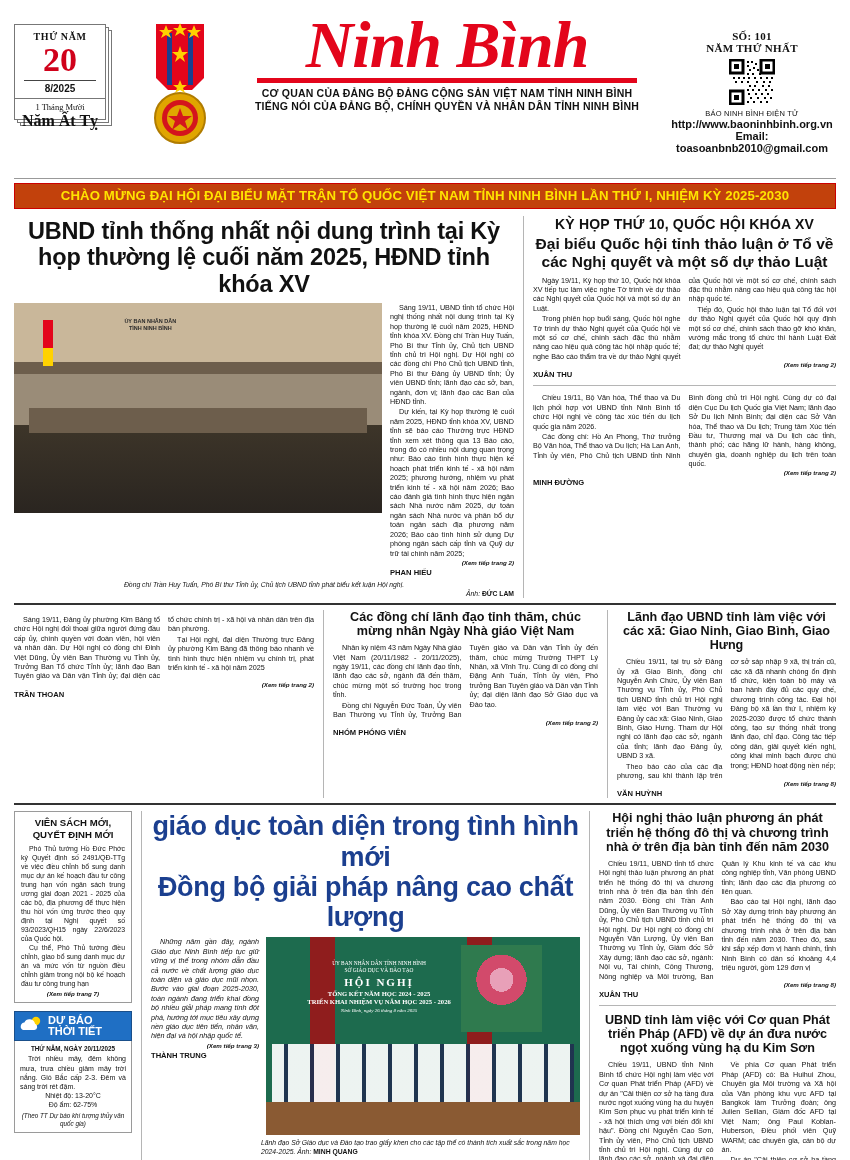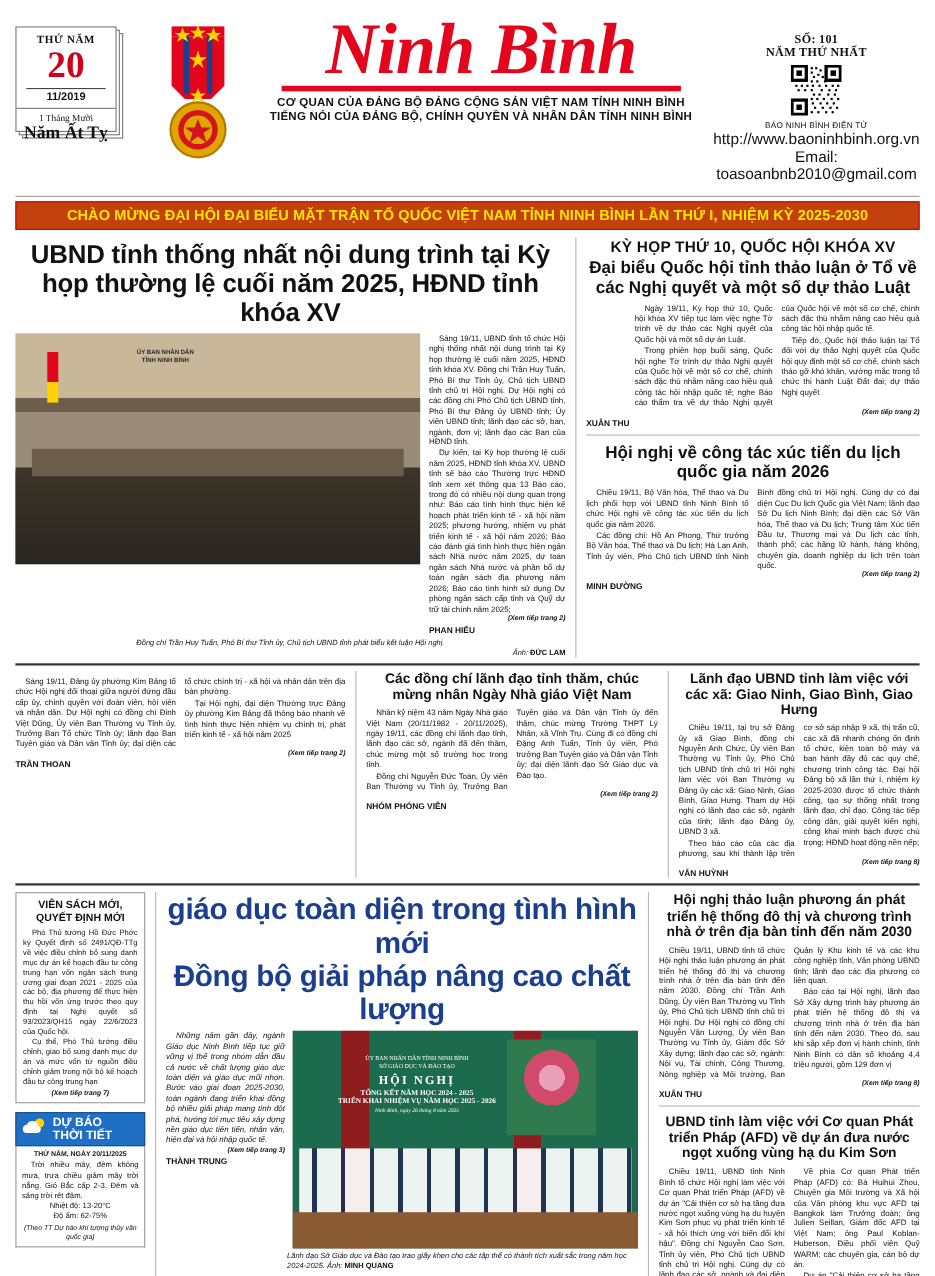--- a/index.html
+++ b/index.html
@@ -39,21 +39,21 @@
     letter-spacing:-1px;
   }
   .name-rule { height:5px; background:#e3051b; width:86%; margin:2px auto 4px; }
   .slogan { font-size:10.5px; font-weight:bold; letter-spacing:.2px; line-height:13px; }
 
   .issue-block { flex:0 0 168px; text-align:center; padding-top:22px; }
   .issue-no { font-size:11px; font-weight:bold; font-family:"Liberation Serif", serif; letter-spacing:.3px;}
   .issue-yr { font-size:11px; font-weight:bold; font-family:"Liberation Serif", serif; letter-spacing:.3px; }
   .qr { width:46px; height:46px; margin:5px auto 4px; }
   .e1 { font-size:7.5px; letter-spacing:.2px; }
-  .e2, .e3 { font-size:14px; font-weight:normal; }
+  .e2, .e3 { font-size:11px; font-weight:bold; }
 
   .mast-rule { border-top:1px solid #999; margin:2px 0 4px; }
 
   
   .banner {
     background:#c2410c; color:#ffe400; text-align:center;
     font-size:13.2px; font-weight:bold; letter-spacing:.1px;
     padding:4px 2px 5px; border:1px solid #c00;
     margin-bottom:7px;
     white-space:nowrap;
@@ -157,21 +157,21 @@
   <div class="masthead">
 
     <div class="date-box-wrap">
       <div class="date-stack">
         <div class="sheet s3"></div>
         <div class="sheet s2"></div>
         <div class="sheet s1">
           <div class="dw">THỨ NĂM</div>
           <div class="dnum">20</div>
           <div class="drule"></div>
-          <div class="dmy">11/2019</div>
+          <div class="dmy">8/2025</div>
           <div class="drule2"></div>
           <div class="dlunar1">1 Tháng Mười</div>
           <div class="dlunar2">Năm Ất Tỵ</div>
         </div>
       </div>
     </div>
 
     <div class="medal">
       <svg width="76" height="130" viewBox="0 0 76 130">
         <rect x="14" y="4" width="48" height="9" fill="#e3051b"></rect>
@@ -295,33 +295,32 @@
         <span>Ảnh:</span>
         <b>ĐỨC LAM</b>
       </div>
     </div>
 
     <div class="col-right1 vr" style="padding-left:9px;">
 
       <div>
         <div class="kicker">KỲ HỌP THỨ 10, QUỐC HỘI KHÓA XV</div>
         <div class="hl r1hl">Đại biểu Quốc hội tỉnh thảo luận ở Tổ về các Nghị quyết và một số dự thảo Luật</div>
-        <div class="body-txt twocol" style="margin-top:5px;margin-left:44px;">
+        <div class="body-txt twocol" style="margin-top:5px;">
           <p>Ngày 19/11, Kỳ họp thứ 10, Quốc hội khóa XV tiếp tục làm việc nghe Tờ trình về dự thảo các Nghị quyết của Quốc hội và một số dự án Luật.</p>
           <p>Trong phiên họp buổi sáng, Quốc hội nghe Tờ trình dự thảo Nghị quyết của Quốc hội về một số cơ chế, chính sách đặc thù nhằm nâng cao hiệu quả công tác hội nhập quốc tế; nghe Báo cáo thẩm tra về dự thảo Nghị quyết của Quốc hội về một số cơ chế, chính sách đặc thù nhằm nâng cao hiệu quả công tác hội nhập quốc tế.</p>
           <p>Tiếp đó, Quốc hội thảo luận tại Tổ đối với dự thảo Nghị quyết của Quốc hội quy định một số cơ chế, chính sách tháo gỡ khó khăn, vướng mắc trong tổ chức thi hành Luật Đất đai; dự thảo Nghị quyết</p>
         </div>
         <div class="cont">(Xem tiếp trang 2)</div>
         <div class="byline">XUÂN THU</div>
       </div>
 
       <div class="hr-thin" style="margin:6px 0 7px;"></div>
 
       <div>
-        <div class="hl r1hl">Hội nghị về công tác xúc tiến du lịch quốc gia năm 2026</div>
         <div class="body-txt twocol" style="margin-top:5px;">
           <p>Chiều 19/11, Bộ Văn hóa, Thể thao và Du lịch phối hợp với UBND tỉnh Ninh Bình tổ chức Hội nghị về công tác xúc tiến du lịch quốc gia năm 2026.</p>
           <p>Các đồng chí: Hồ An Phong, Thứ trưởng Bộ Văn hóa, Thể thao và Du lịch; Hà Lan Anh, Tỉnh ủy viên, Phó Chủ tịch UBND tỉnh Ninh Bình đồng chủ trì Hội nghị. Cùng dự có đại diện Cục Du lịch Quốc gia Việt Nam; lãnh đạo Sở Du lịch Ninh Bình; đại diện các Sở Văn hóa, Thể thao và Du lịch; Trung tâm Xúc tiến Đầu tư, Thương mại và Du lịch các tỉnh, thành phố; các hãng lữ hành, hàng không, chuyên gia, doanh nghiệp du lịch trên toàn quốc.</p>
         </div>
         <div class="cont">(Xem tiếp trang 2)</div>
         <div class="byline">MINH ĐƯỜNG</div>
       </div>
     </div>
   </div>
 

